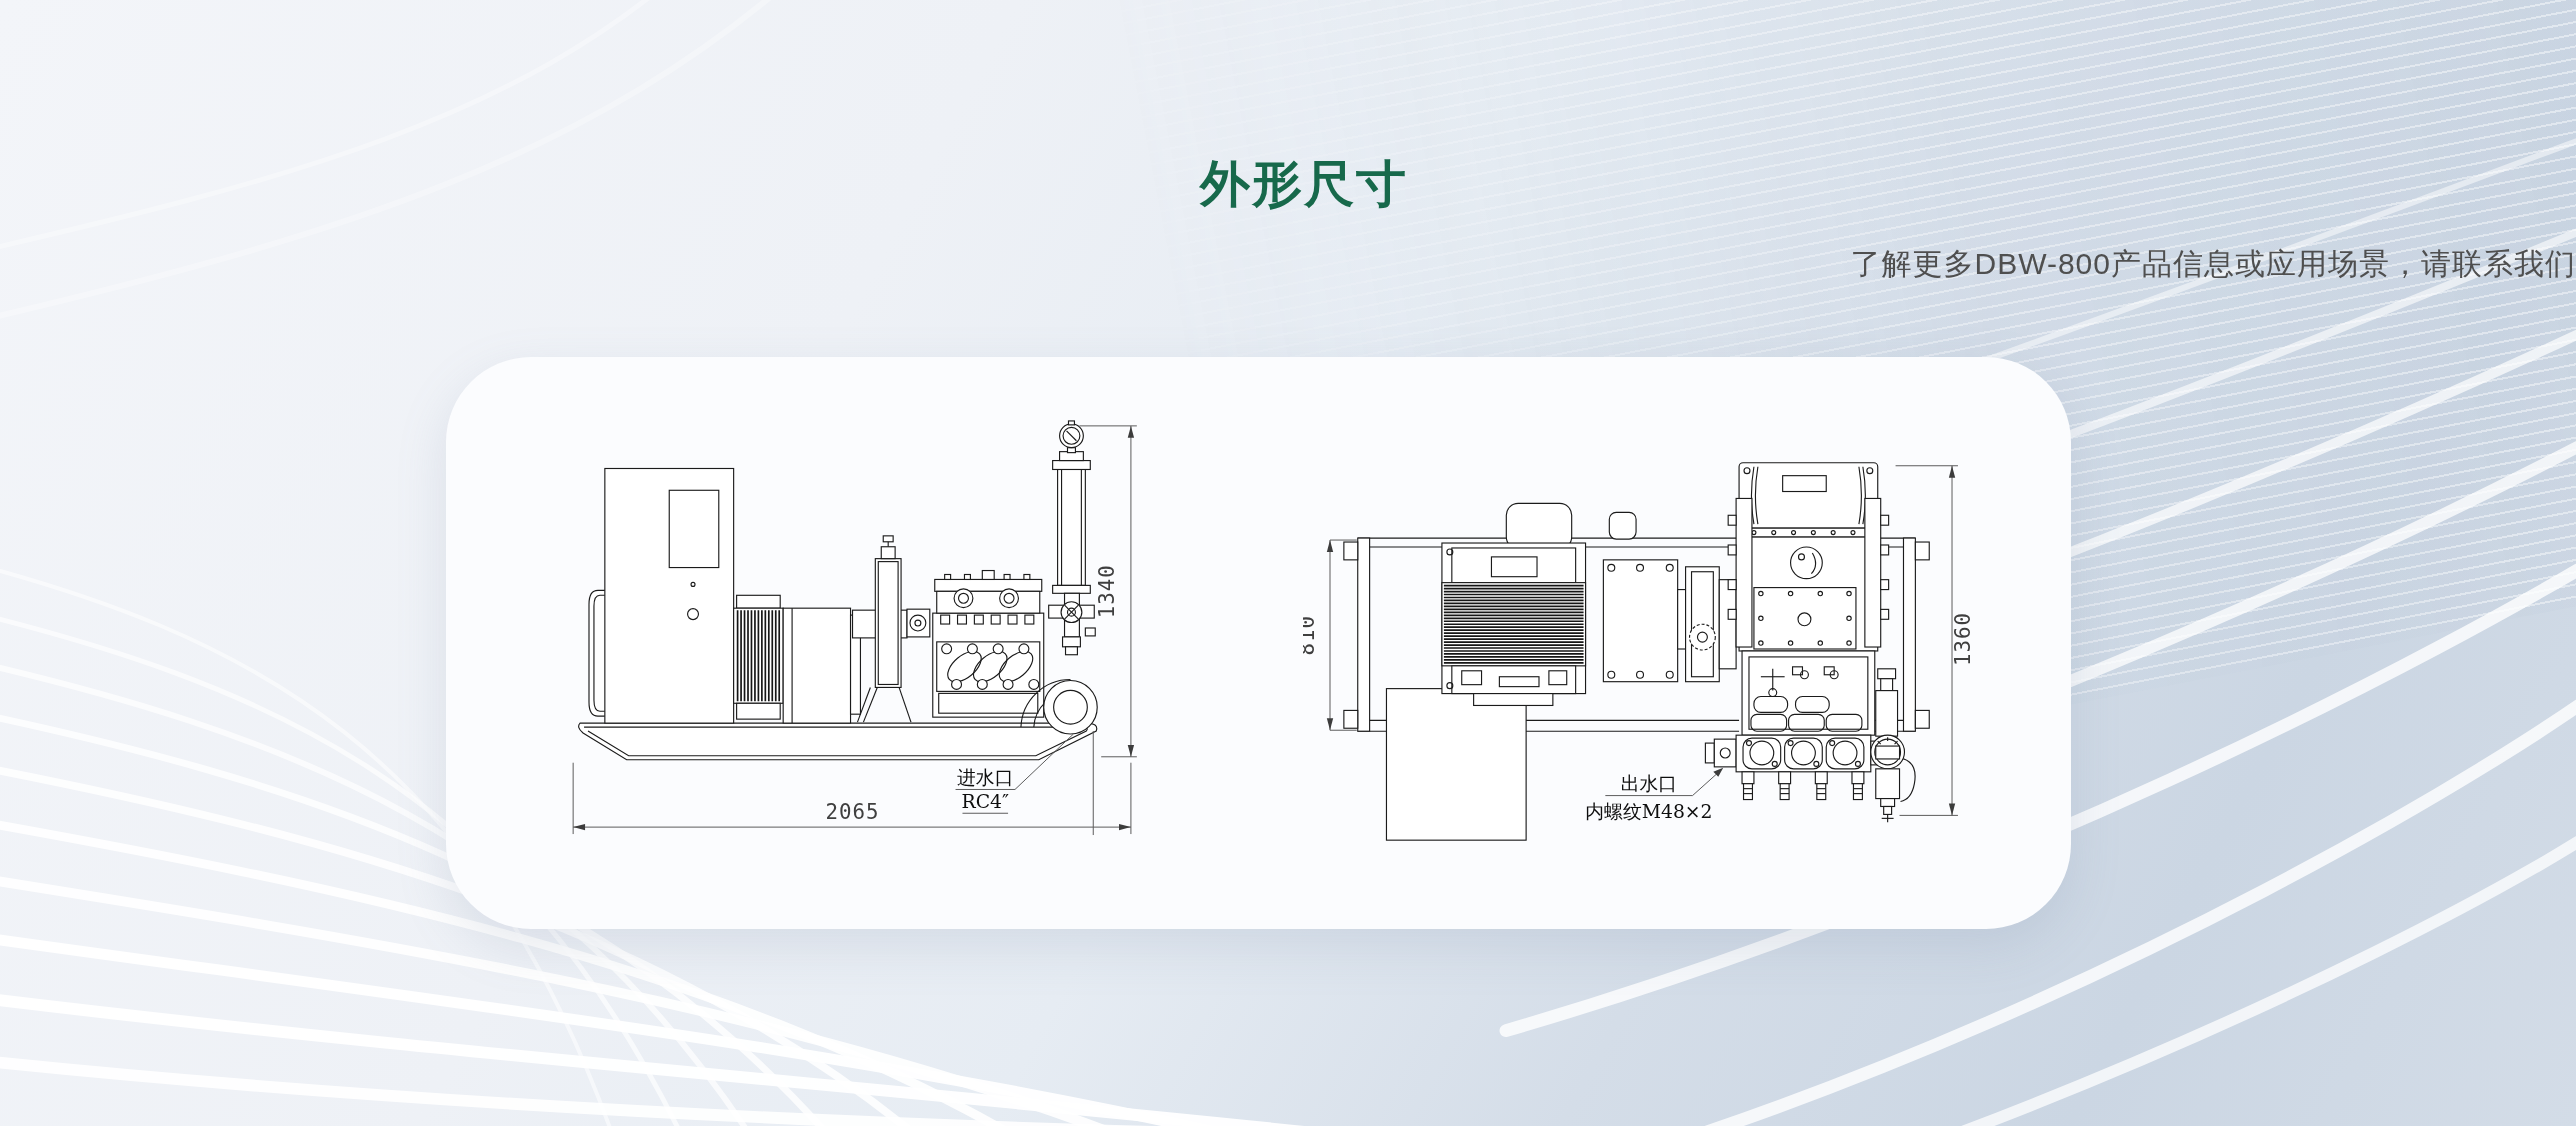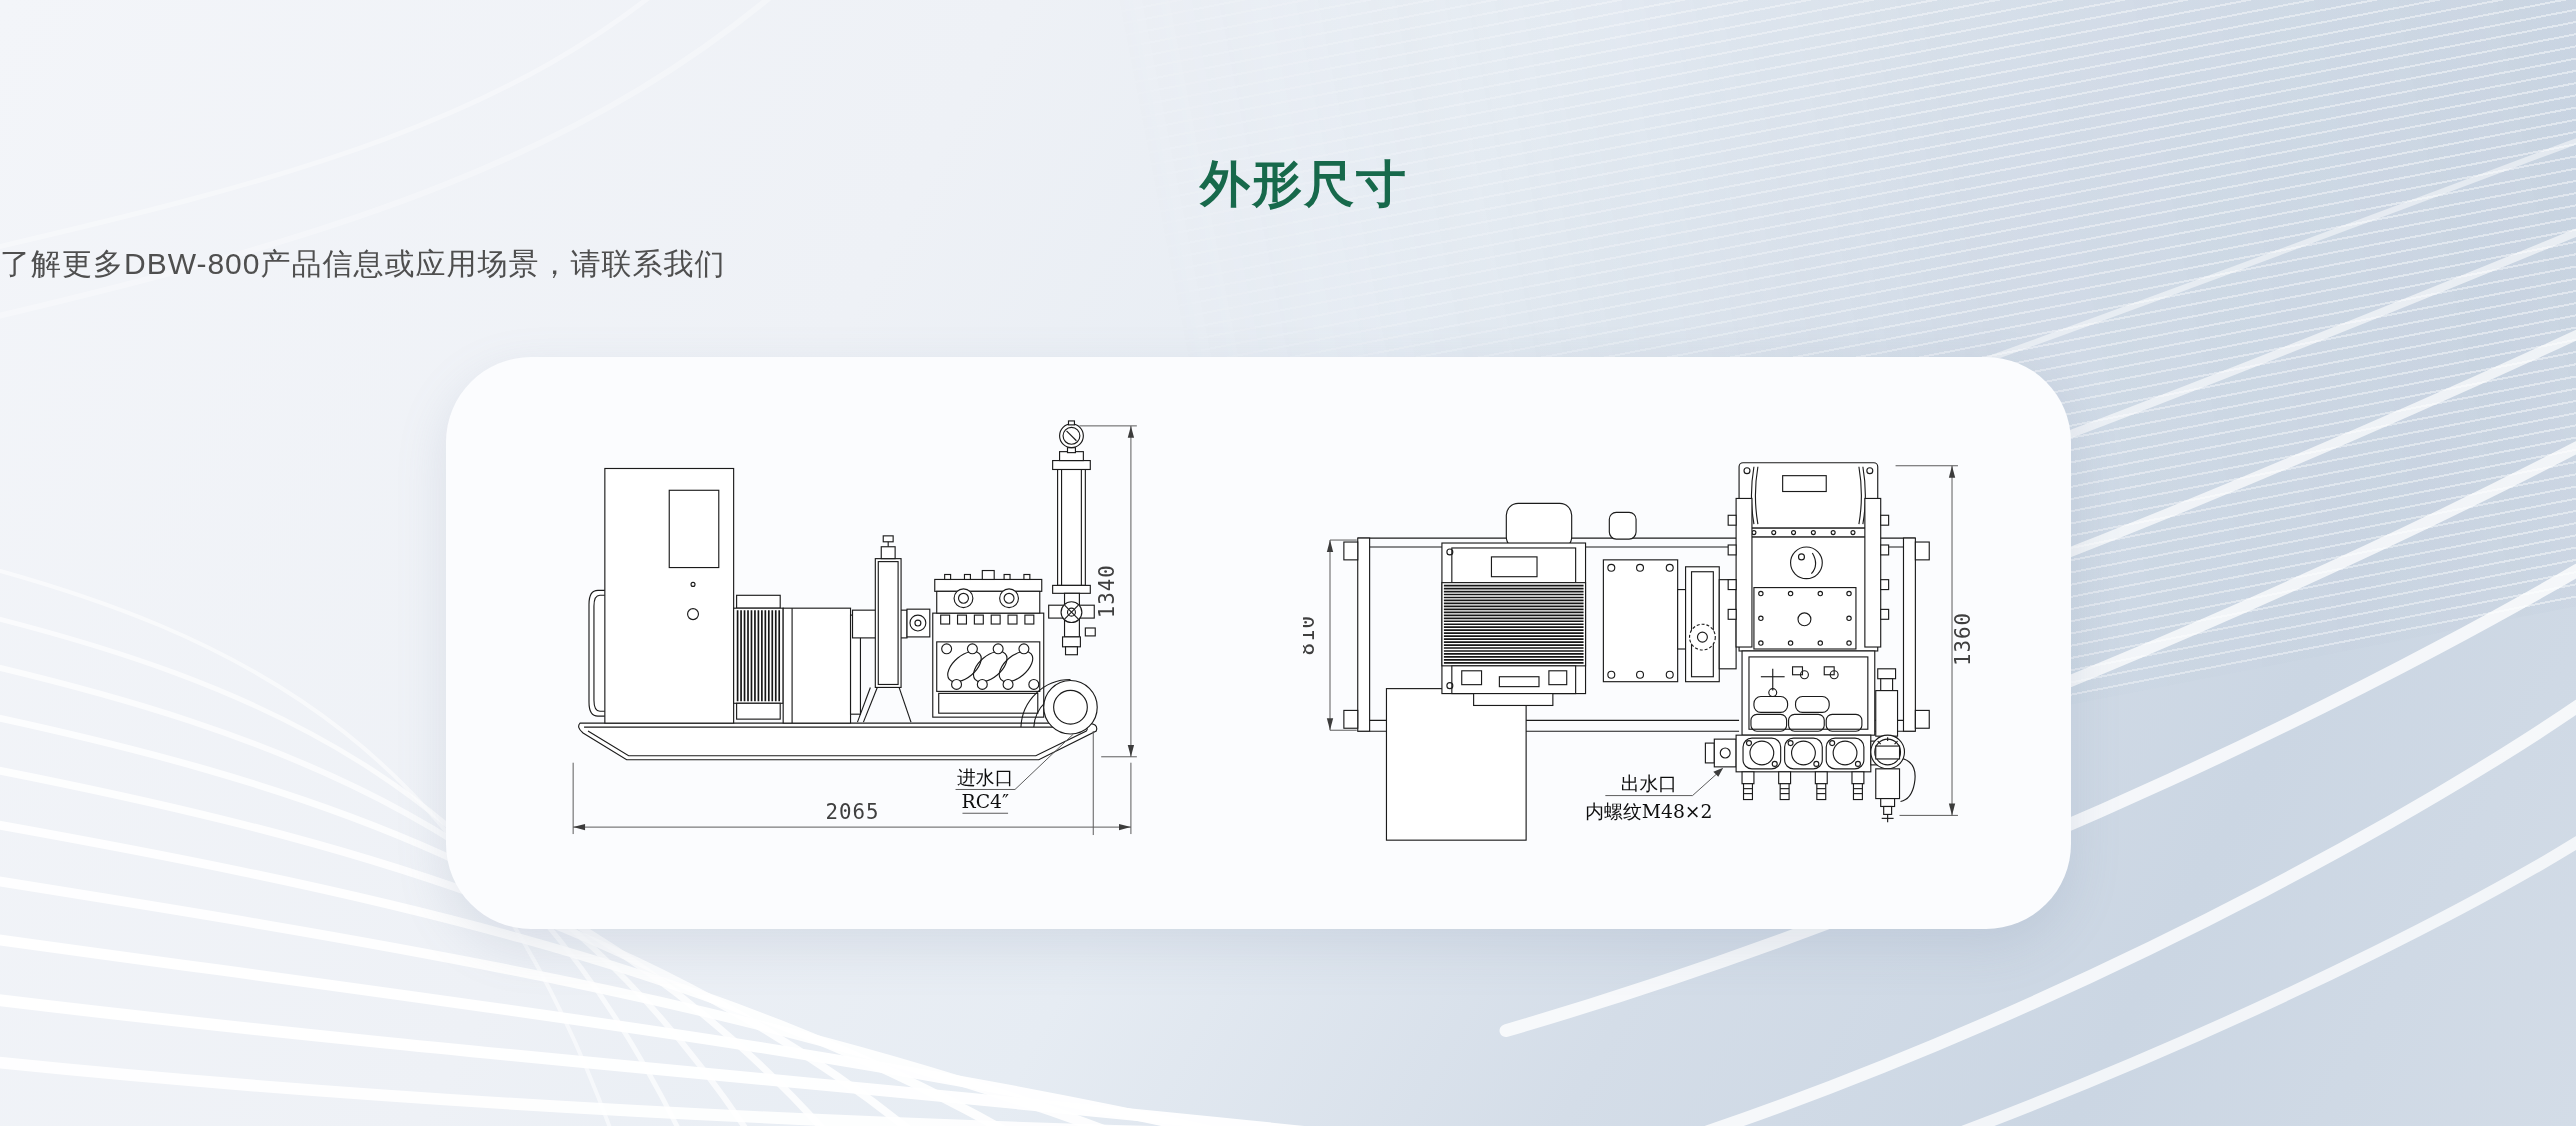--- a/index.html
+++ b/index.html
@@ -8,21 +8,21 @@
     background:linear-gradient(118deg,#f3f5f9 0%,#eef1f6 32%,#e6ecf3 50%,#d4dde8 68%,#cbd6e3 84%,#d3dce7 100%);}
   .stripes{position:absolute;left:1139px;top:-277px;width:1882px;height:971px;
     transform:rotate(-11deg);
     background:repeating-linear-gradient(to bottom,rgba(255,255,255,.55) 0 2px,rgba(189,203,219,.18) 2px 12px);
     -webkit-mask-image:linear-gradient(to right,transparent 0%,rgba(0,0,0,.75) 45%,#000 100%);
     mask-image:linear-gradient(to right,transparent 0%,rgba(0,0,0,.75) 45%,#000 100%);
     opacity:.85;}
   .waves{position:absolute;left:0;top:0;}
   .page-title{position:absolute;top:151px;left:0;width:100%;text-align:center;
     font-size:50px;font-weight:700;color:#17694B;letter-spacing:2px;margin-left:16px;}
-  .page-subtitle{position:absolute;top:244px;left:0;width:100%;text-align:left;
+  .page-subtitle{position:absolute;top:244px;left:0;width:100%;text-align:right;
     font-size:30px;color:#4f4f4f;letter-spacing:1px;}
   .card{position:absolute;left:446px;top:357px;width:1625px;height:572px;
     background:#fbfcfe;border-radius:85px;box-shadow:0 18px 50px rgba(120,140,165,.18);}
   .dwg{position:absolute;}
   .dwg-side{left:124px;top:57px;}
   .dwg-top{left:857px;top:84px;}
   .ln{fill:none;stroke:#1b1b1b;stroke-width:1.15;}
   .fw{fill:#ffffff;stroke:#1b1b1b;stroke-width:1.15;}
   .fin{fill:none;stroke:#161616;stroke-width:1.7;}
   .dim{fill:none;stroke:#5a5a5a;stroke-width:1;}

